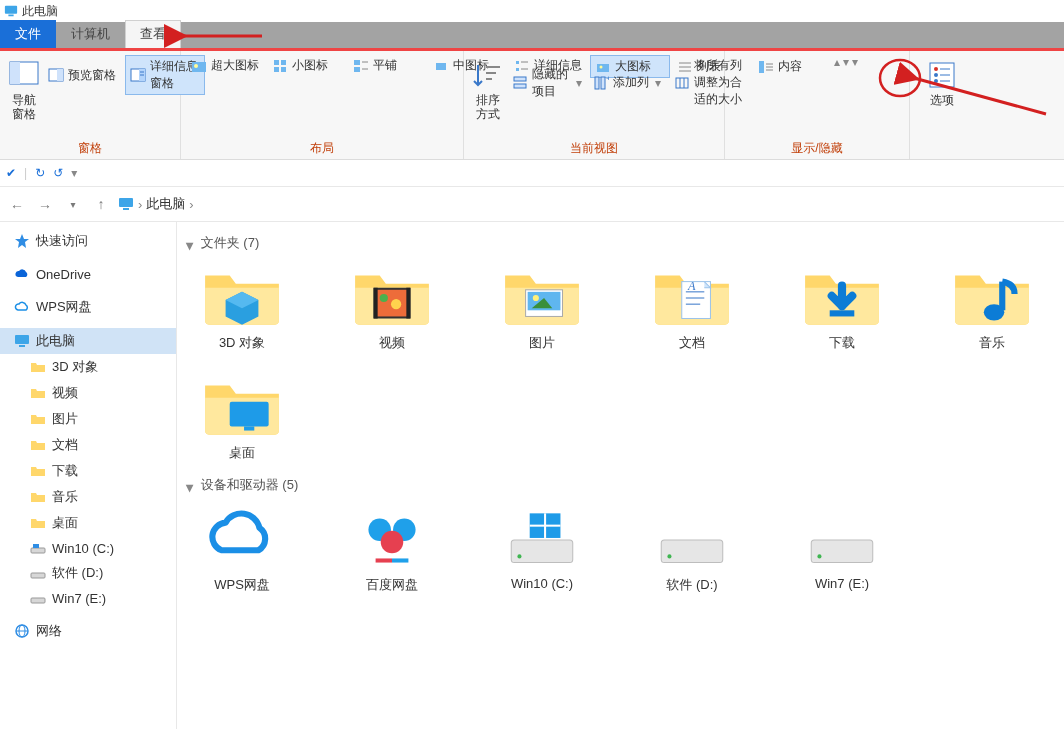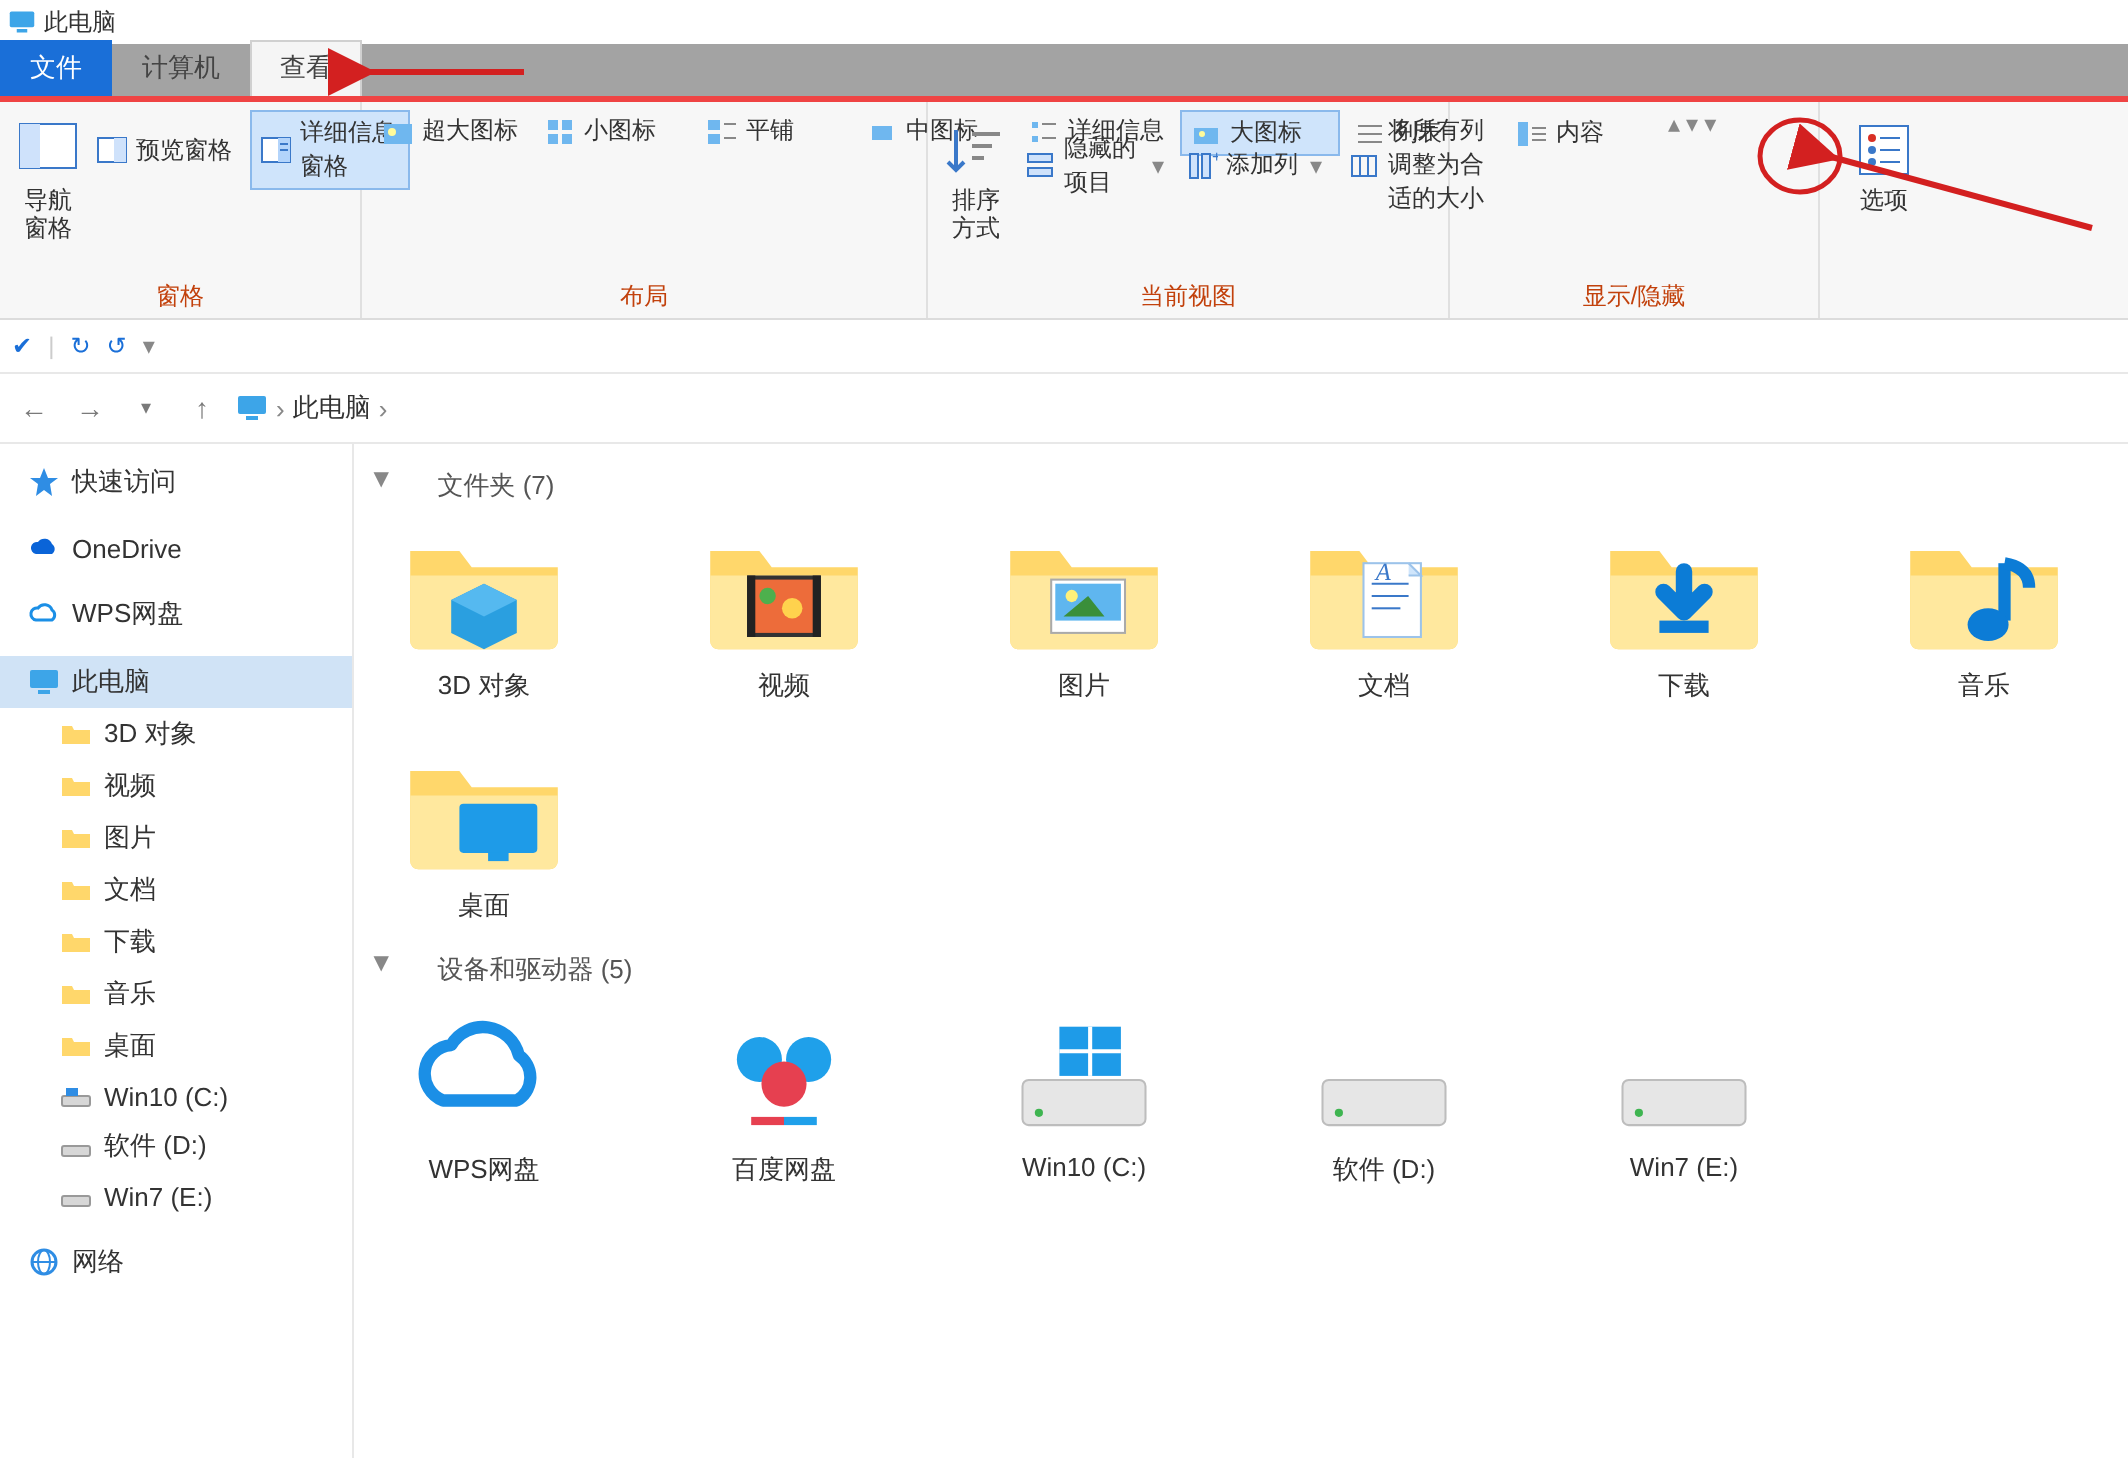--- a/index.html
+++ b/index.html
@@ -26,21 +26,21 @@
   .nav{height:34px;display:flex;align-items:center;gap:6px;padding:0 6px;border-bottom:1px solid #e8e8e8}
   .nav .arrow{width:22px;height:22px;display:flex;align-items:center;justify-content:center;color:#7a7a7a;font-size:14px}
   .crumb{display:flex;align-items:center;gap:4px;font-size:13px;color:#333}
   .body{display:flex;height:calc(729px - 22px - 26px - 108px - 26px - 34px)}
   .sidebar{width:176px;border-right:1px solid #e8e8e8;padding:6px 0;overflow:auto}
   .sitem{display:flex;align-items:center;gap:6px;padding:4px 8px 4px 14px;font-size:13px;color:#333;cursor:default}
   .sitem.child{padding-left:30px}
   .sitem.selected{background:#d0e3f6}
   .sitem .sico{width:16px;height:16px;flex:0 0 16px}
   .content{flex:1;padding:8px 10px;overflow:auto}
-  .section-head{display:flex;align-items:flex-start;gap:24px;font-size:13px;color:#555;margin:4px 0 6px}
+  .section-head{display:flex;align-items:flex-end;gap:6px;font-size:13px;color:#555;margin:4px 0 6px}
   .chev{display:inline-block;transform:rotate(90deg);color:#888;font-size:10px}
   .grid{display:flex;flex-wrap:wrap;gap:16px 40px;margin-bottom:14px}
   .item{width:110px;display:flex;flex-direction:column;align-items:center;cursor:default}
   .item .thumb{width:82px;height:70px;display:flex;align-items:center;justify-content:center}
   .item .lbl{margin-top:6px;font-size:13px;color:#333;text-align:center}
   
   .arrow-annot{position:absolute;pointer-events:none}
   .arrow-annot svg{overflow:visible}
   
   .folder-back{fill:#ffd76b}

